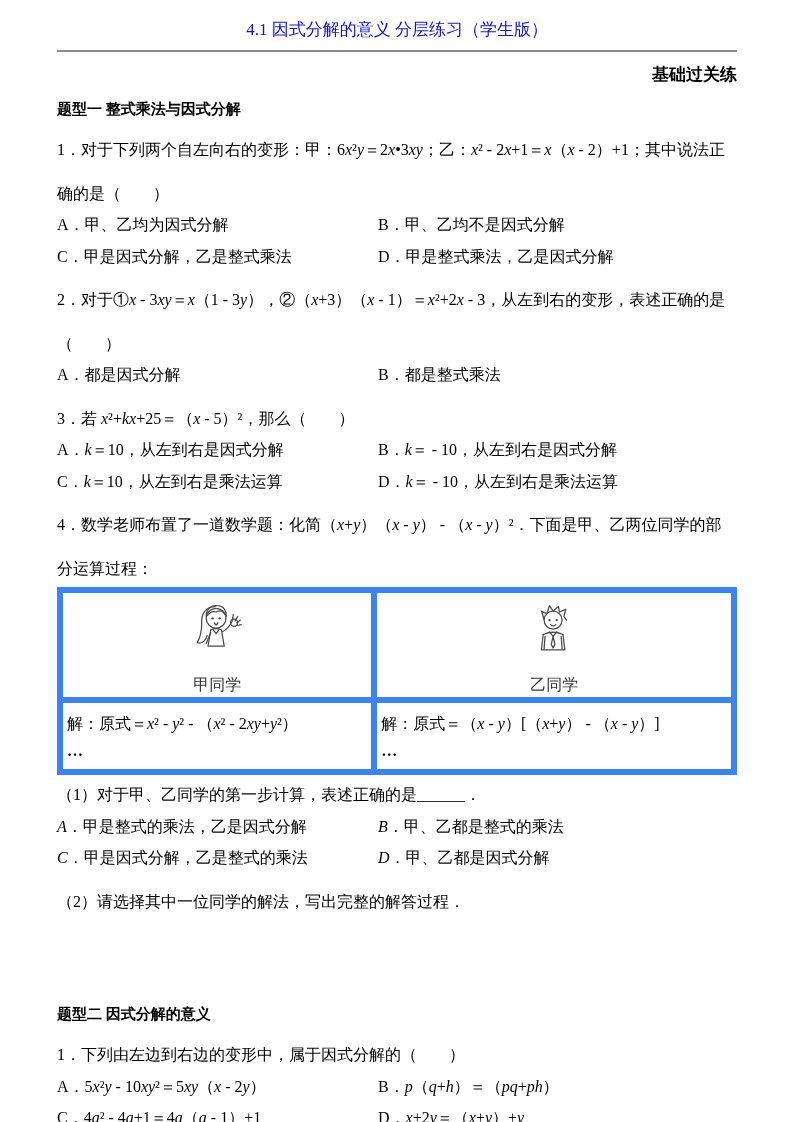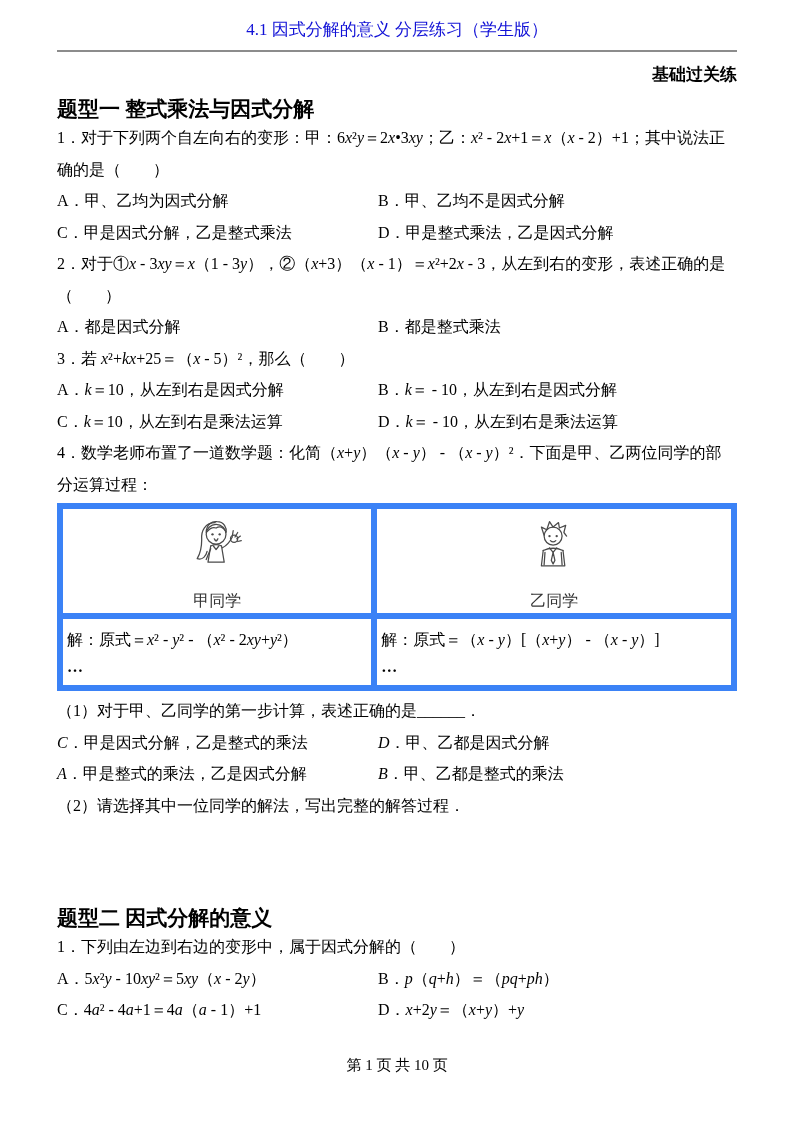--- a/index.html
+++ b/index.html
@@ -18,24 +18,24 @@
   .rule {
     border:none; height:0;
     border-top:2px solid #8c8c8c;
     margin:8px 0 0 0;
   }
   .section-title {
     text-align:right; font-weight:bold; font-size:17px;
     margin-top:10px; line-height:26px;
   }
   .topic-title {
-    font-weight:bold; font-size:21px;
+    font-weight:bold; font-size:15px;
     margin-top:8px; line-height:26px;
   }
-  .line { line-height:31.5px; }
+  .line { line-height:31.5px;margin-top:12px; }
   .gap-top { margin-top:4px; }
 
   .optrow { display:flex; line-height:31.5px; }
   .optrow .c1 { flex:none; width:321px; }
   .optrow .c2 { flex:1; }
 
   i { font-style:italic; }
 
   table.worktable {
     width:100%; border-collapse:collapse; margin-top:3px;
@@ -159,26 +159,26 @@
         <td>
           <div class="solution">解：原式＝（<i>x</i> - <i>y</i>）[（<i>x</i>+<i>y</i>） - （<i>x</i> - <i>y</i>）]</div>
           <div class="more">…</div>
         </td>
       </tr>
     </tbody>
       </table>
 
     <div class="line gap-top">（1）对于甲、乙同学的第一步计算，表述正确的是______．</div>
     <div class="optrow">
+      <span class="c1"><i>A</i>．甲是整式的乘法，乙是因式分解</span>
+      <span class="c2"><i>B</i>．甲、乙都是整式的乘法</span>
+    </div>
+    <div class="optrow">
       <span class="c1"><i>C</i>．甲是因式分解，乙是整式的乘法</span>
       <span class="c2"><i>D</i>．甲、乙都是因式分解</span>
-    </div>
-    <div class="optrow">
-      <span class="c1"><i>A</i>．甲是整式的乘法，乙是因式分解</span>
-      <span class="c2"><i>B</i>．甲、乙都是整式的乘法</span>
     </div>
     <div class="line">（2）请选择其中一位同学的解法，写出完整的解答过程．</div>
   </div>
 
   <div class="spacer"></div>
 
   <div class="topic-title">题型二 因式分解的意义</div>
 
   <div>
     <div class="line">1．下列由左边到右边的变形中，属于因式分解的（　　）</div>

